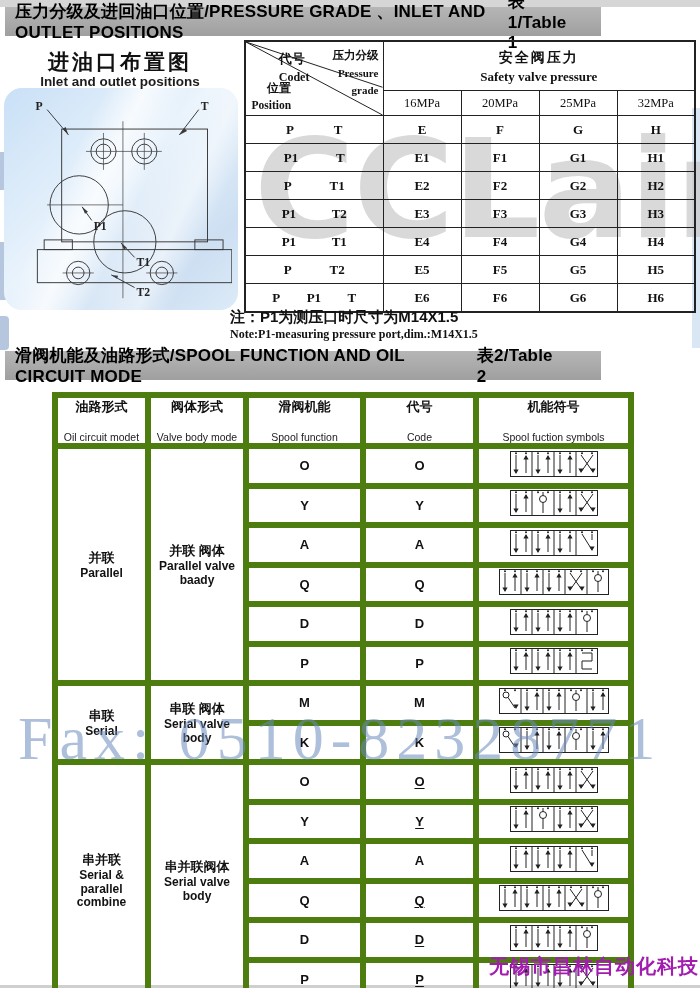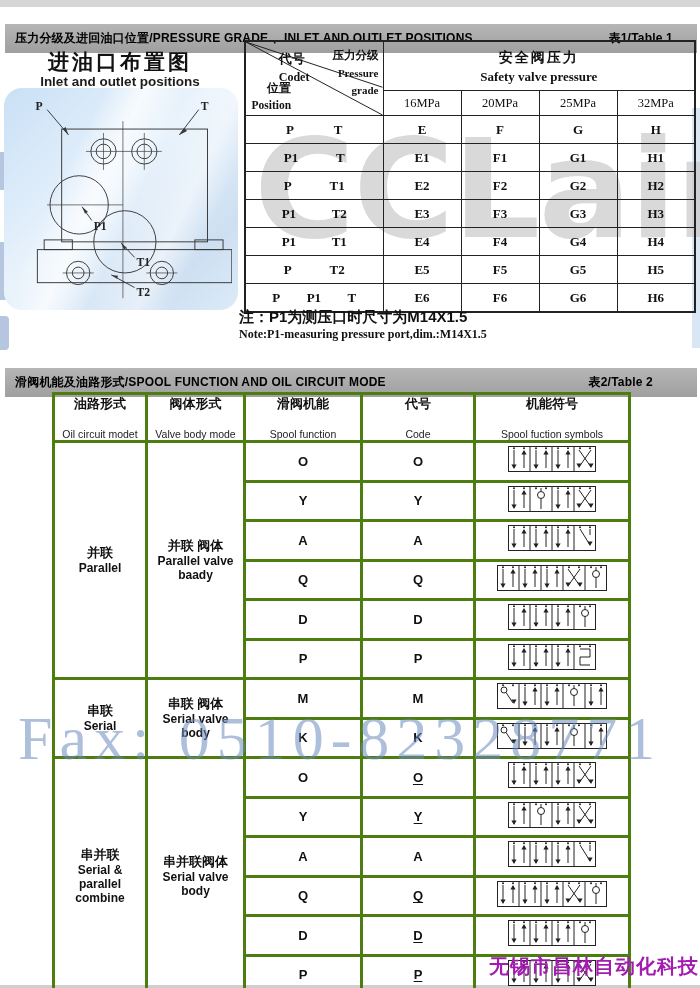--- a/index.html
+++ b/index.html
@@ -1,24 +1,24 @@
 <!DOCTYPE html>
 <html><head>
 <meta charset="utf-8">
 <style>
   html,body{margin:0;padding:0;background:#fff;}
   .page{position:relative;width:700px;height:988px;background:#fff;overflow:hidden;
         font-family:"Liberation Sans",sans-serif;color:#111;}
   .top-strip{position:absolute;left:0;top:0;width:700px;height:7px;background:#d6d6d6;}
   .bottom-strip{position:absolute;left:0;top:985px;width:700px;height:3px;background:#cfcfcf;}
 
-  .hbar{position:absolute;left:5px;width:692px;height:29px;
+  .hbar{position:absolute;left:5px;width:596px;height:29px;
         background:linear-gradient(#b6b6b6,#9f9f9f);
         display:flex;align-items:center;padding:0 10px;box-sizing:border-box;
-        font-weight:bold;font-size:12px;letter-spacing:.2px;color:#000;margin-top:17px;}
+        font-weight:bold;font-size:17px;letter-spacing:.2px;color:#000;}
   #hbar1{top:7px;}
   #hbar2{top:351px;}
   .hbar .ref{margin-left:auto;padding-right:14px;}
 
   
   .diag-bg{position:absolute;left:4px;top:88px;width:234px;height:222px;border-radius:18px;
            background:linear-gradient(135deg,#c9e0f6 0%,#e9f3fc 45%,#cddff2 80%,#dcebf8 100%);}
   .diag-bg:after{content:"";position:absolute;inset:0;border-radius:18px;
            background:linear-gradient(115deg,transparent 30%,rgba(255,255,255,.75) 42%,transparent 55%,rgba(255,255,255,.5) 70%,transparent 80%);}
   .diag-title{position:absolute;left:0;top:48px;width:240px;text-align:center;
@@ -47,27 +47,27 @@
   .c-pos{position:absolute;left:4%;bottom:3%;text-align:right;line-height:1.1;}
   .c-pos .cn{font-size:12px;font-weight:bold;}
   .c-pos .en{font-size:11.5px;font-family:"Liberation Serif",serif;font-weight:bold;}
   .t1-span .cn{font-size:14px;font-weight:bold;letter-spacing:2px;}
   .t1-span .en{font-size:13px;font-family:"Liberation Serif",serif;font-weight:bold;}
   .mpa{height:24px;font-size:12.5px;font-family:"Liberation Serif",serif;font-weight:normal;}
   #t1 tbody tr{height:27px;}
   #t1 tbody td{font-family:"Liberation Serif",serif;font-size:13px;font-weight:bold;}
   .pos-cell{display:flex;justify-content:space-evenly;align-items:center;height:27px;}
 
-  .note{position:absolute;left:239px;top:308px;line-height:1.25;z-index:1;}
+  .note{position:absolute;left:230px;top:308px;line-height:1.25;z-index:1;}
   .note .l1{font-size:15px;font-weight:bold;}
   .note .l2{font-size:12px;font-weight:bold;font-family:"Liberation Serif",serif;}
 
   
   #t2{position:absolute;left:52px;top:392px;table-layout:fixed;width:576px;border:2px solid #222;z-index:1;background:transparent;}
-  #t2 th,#t2 td{border:3px solid #4d7c0f;padding:0;text-align:center;vertical-align:middle;}
+  #t2 th,#t2 td{border:6px solid #4d7c0f;padding:0;text-align:center;vertical-align:middle;}
   #t2 thead tr{height:40px;}
   #t2 .h-cn{font-size:13px;font-weight:bold;display:block;}
   #t2 .h-en{font-size:10.5px;color:#222;display:block;margin-top:15px;font-weight:normal;}
   #t2 tbody tr{height:39.5px;}
   #t2 .letter{font-size:13px;font-weight:bold;}
   #t2 .grp .cn{font-size:13px;font-weight:bold;display:block;}
   #t2 .grp .en{font-size:12px;font-weight:bold;display:block;line-height:1.15;}
   .ul{text-decoration:underline;text-underline-offset:2px;}
 
   

